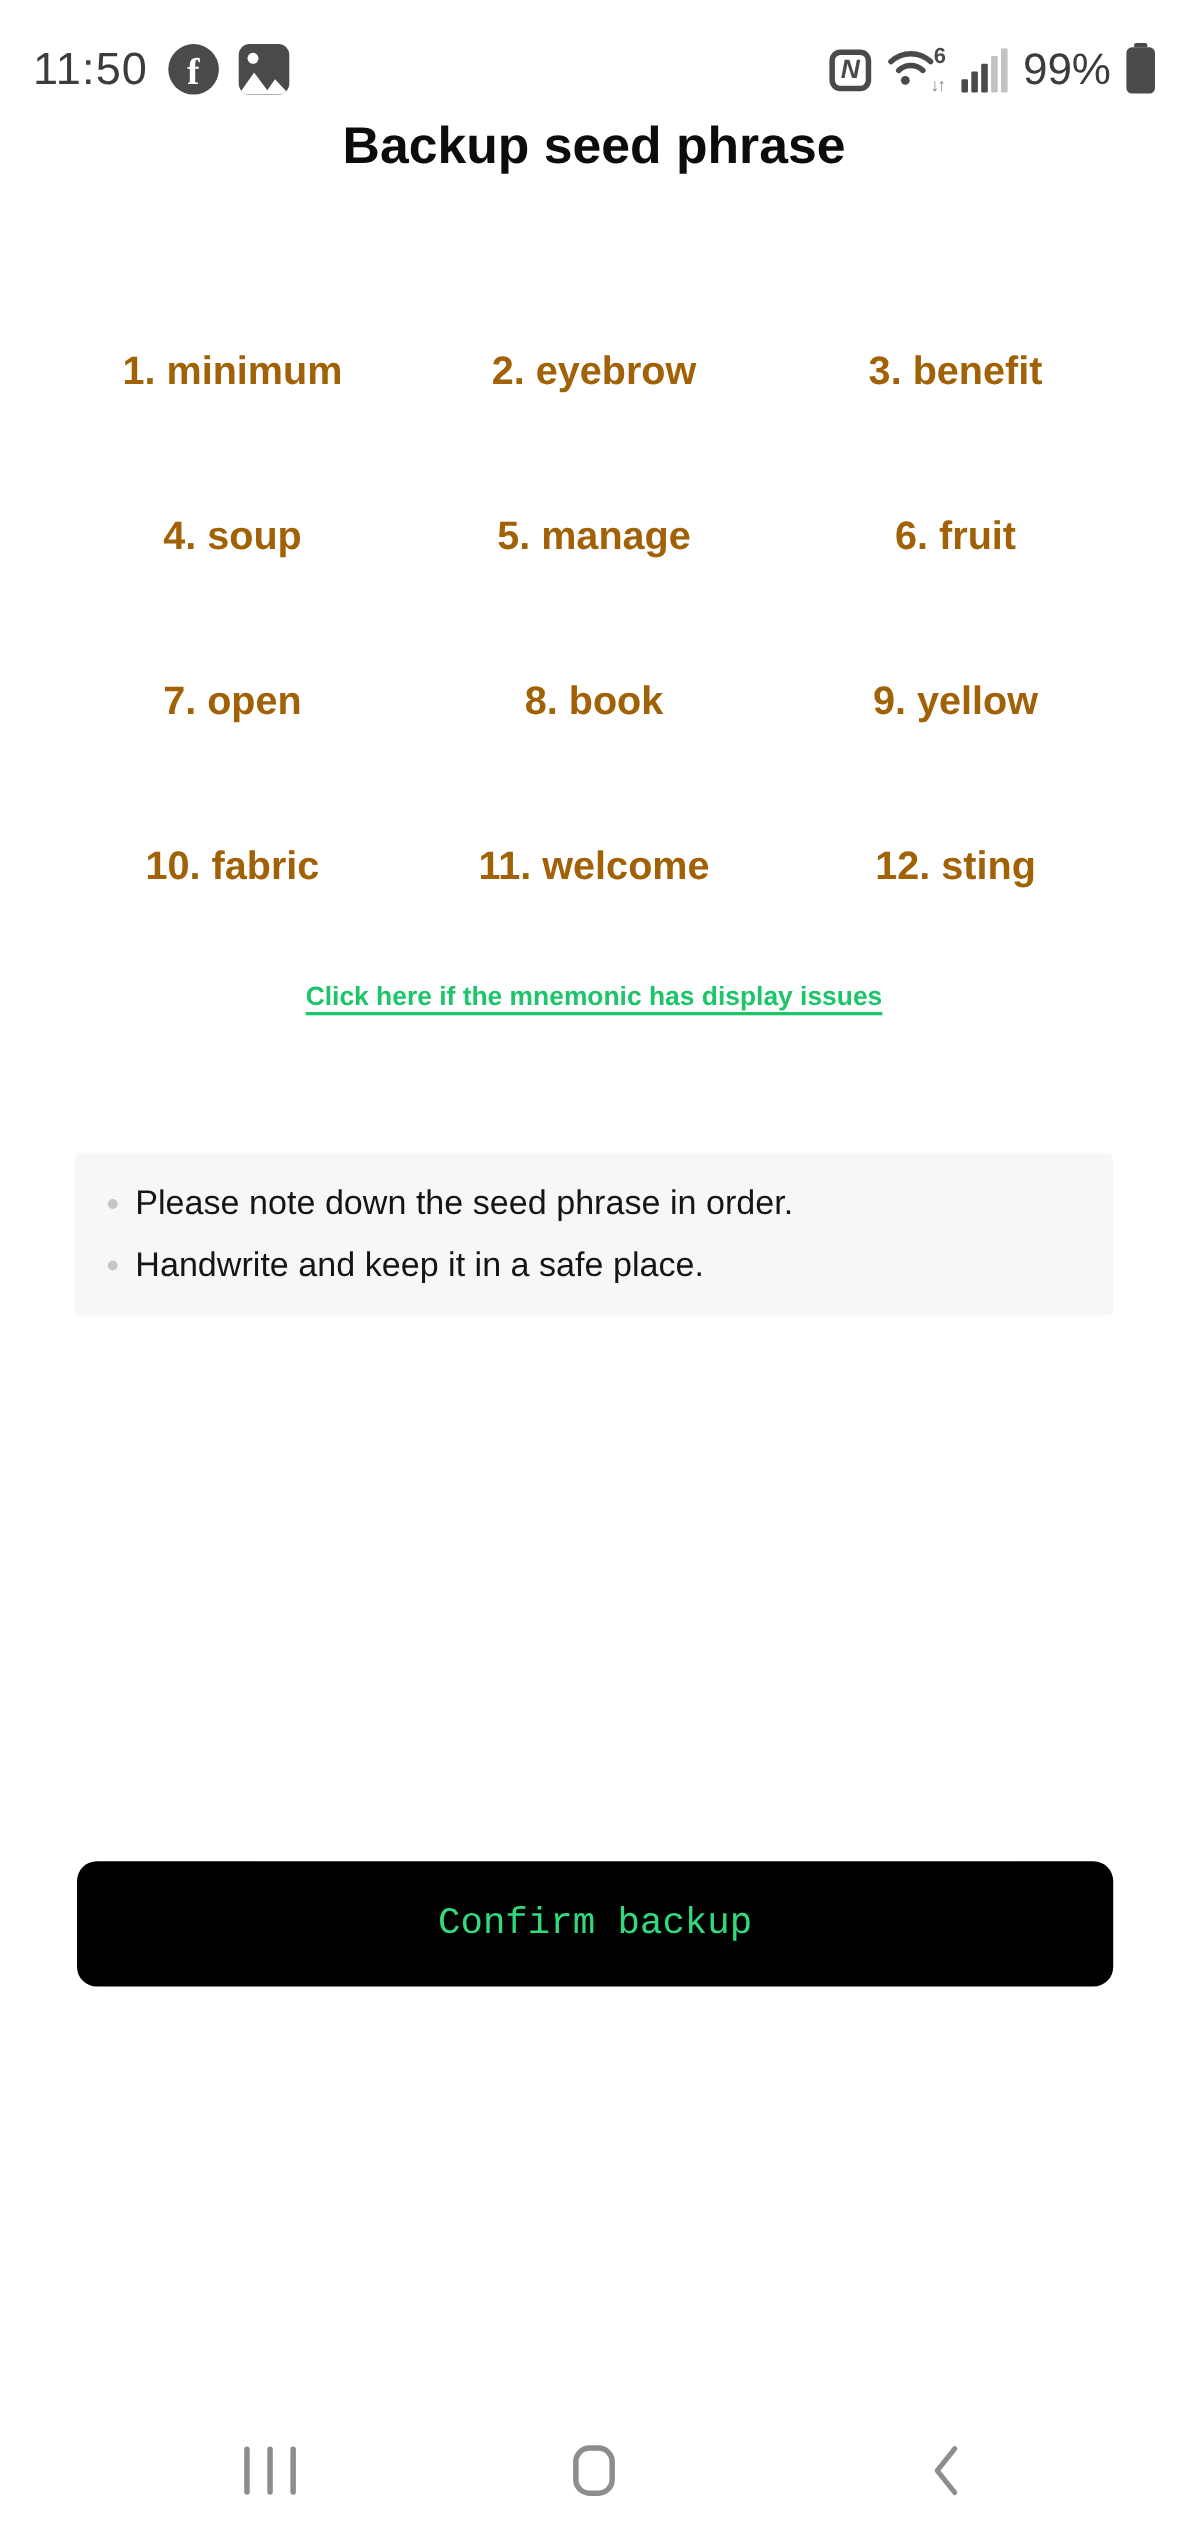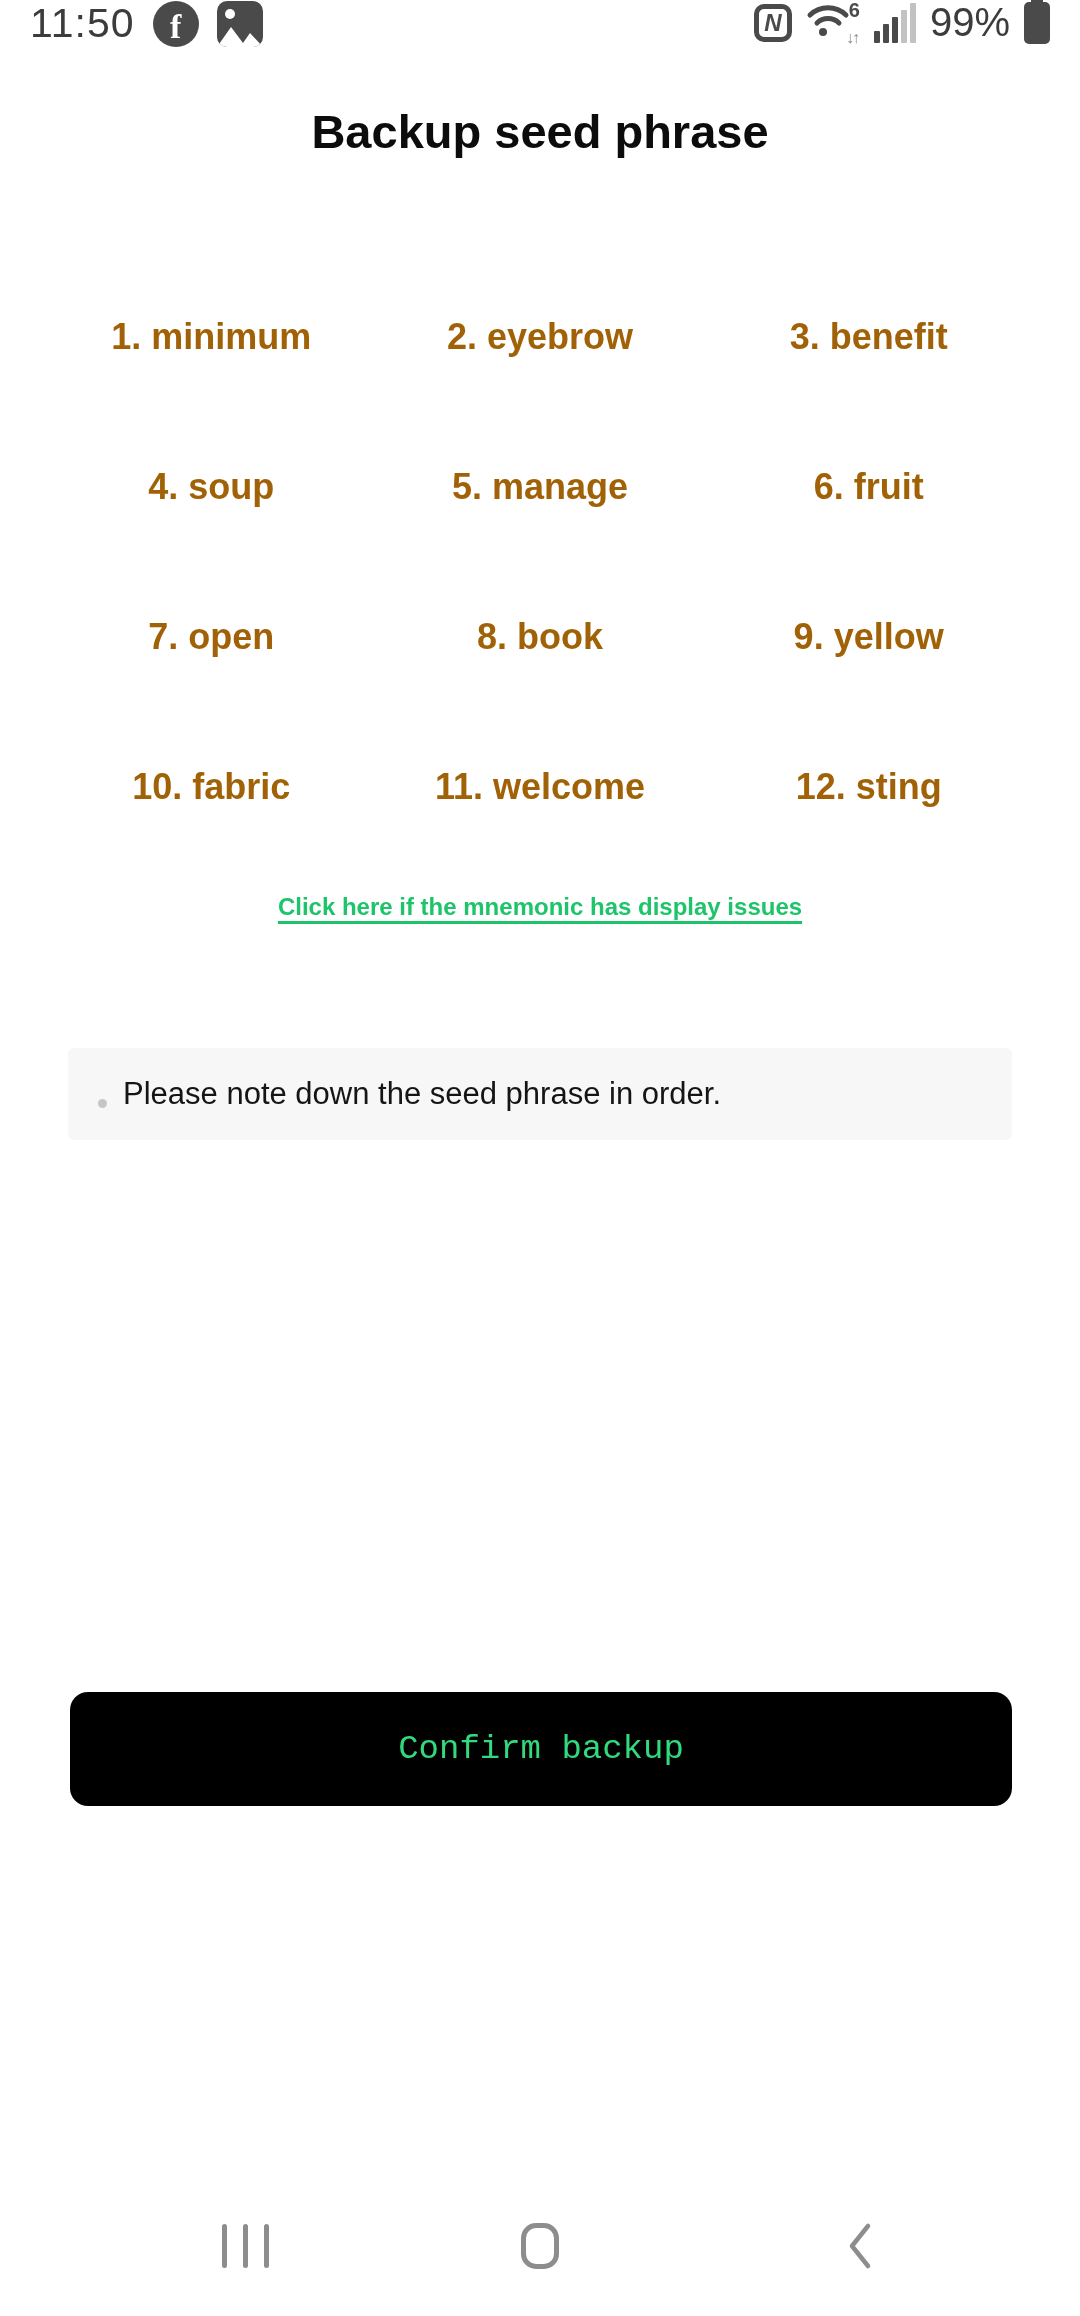--- a/index.html
+++ b/index.html
@@ -5,21 +5,21 @@
   html,body{margin:0;padding:0;background:#e8e8e8;}
   .screen{
     position:relative;width:1080px;height:2316px;background:#ffffff;
     font-family:"Liberation Sans",sans-serif;overflow:hidden;margin:0 auto;
     color:#111;
   }
 
   
   .status-bar{
     position:absolute;top:0;left:0;right:0;height:86px;
-    display:flex;justify-content:space-between;align-items:flex-start;
+    display:flex;justify-content:space-between;align-items:flex-end;
     padding:0 30px;box-sizing:border-box;color:#3f3f3f;
   }
   .sb-left,.sb-right{display:flex;align-items:center;}
   .sb-left{gap:18px;}
   .sb-right{gap:14px;}
   .sb-time{font-size:41px;letter-spacing:1px;color:#3c3c3c;}
   .fb-icon{width:46px;height:46px;border-radius:50%;background:#4a4a4a;
     display:flex;align-items:center;justify-content:center;}
   .fb-icon span{color:#fff;font-weight:bold;font-size:34px;line-height:1;
     font-family:"Liberation Serif",serif;margin-top:6px;}
@@ -60,21 +60,21 @@
     text-decoration:underline;text-decoration-thickness:3px;text-underline-offset:6px;
     cursor:pointer;
   }
 
   
   .notes-box{
     position:absolute;top:1048px;left:68px;width:944px;box-sizing:border-box;
     background:var(--note_bg,#f7f7f7);border-radius:6px;
     padding:24px 30px 24px 22px;
   }
-  .note-item{display:flex;margin-bottom:12px;align-items:center;}
+  .note-item{display:flex;margin-bottom:12px;}
   .note-item:last-child{margin-bottom:0;}
   .note-bullet{flex:0 0 auto;width:9px;height:9px;border-radius:50%;background:#c6c6c6;
     margin:18px 16px 0 8px;}
   .note-text{font-size:31px;line-height:44px;color:#151515;max-width:856px;}
 
   
   .confirm-button{
     position:absolute;top:1692px;left:70px;width:942px;height:114px;
     background:var(--button_bg,#000);border-radius:18px;border:none;
     display:flex;align-items:center;justify-content:center;cursor:pointer;
@@ -154,20 +154,24 @@
 
   <div class="mnemonic-link-row">
     <span class="mnemonic-link">Click here if the mnemonic has display issues</span>
   </div>
 
   <div class="notes-box">
     <div class="note-item">
       <span class="note-bullet"></span>
       <span class="note-text">Please note down the seed phrase in order.</span>
     </div>
+    <div class="note-item">
+      <span class="note-bullet"></span>
+      <span class="note-text">Handwrite and keep it in a safe place.</span>
+    </div>
   </div>
 
   <button class="confirm-button">
     <span>Confirm backup</span>
   </button>
 
   <div class="nav-bar">
     <button class="nav-btn nav-recents">
       <span class="recents-icon">
           <i></i>

